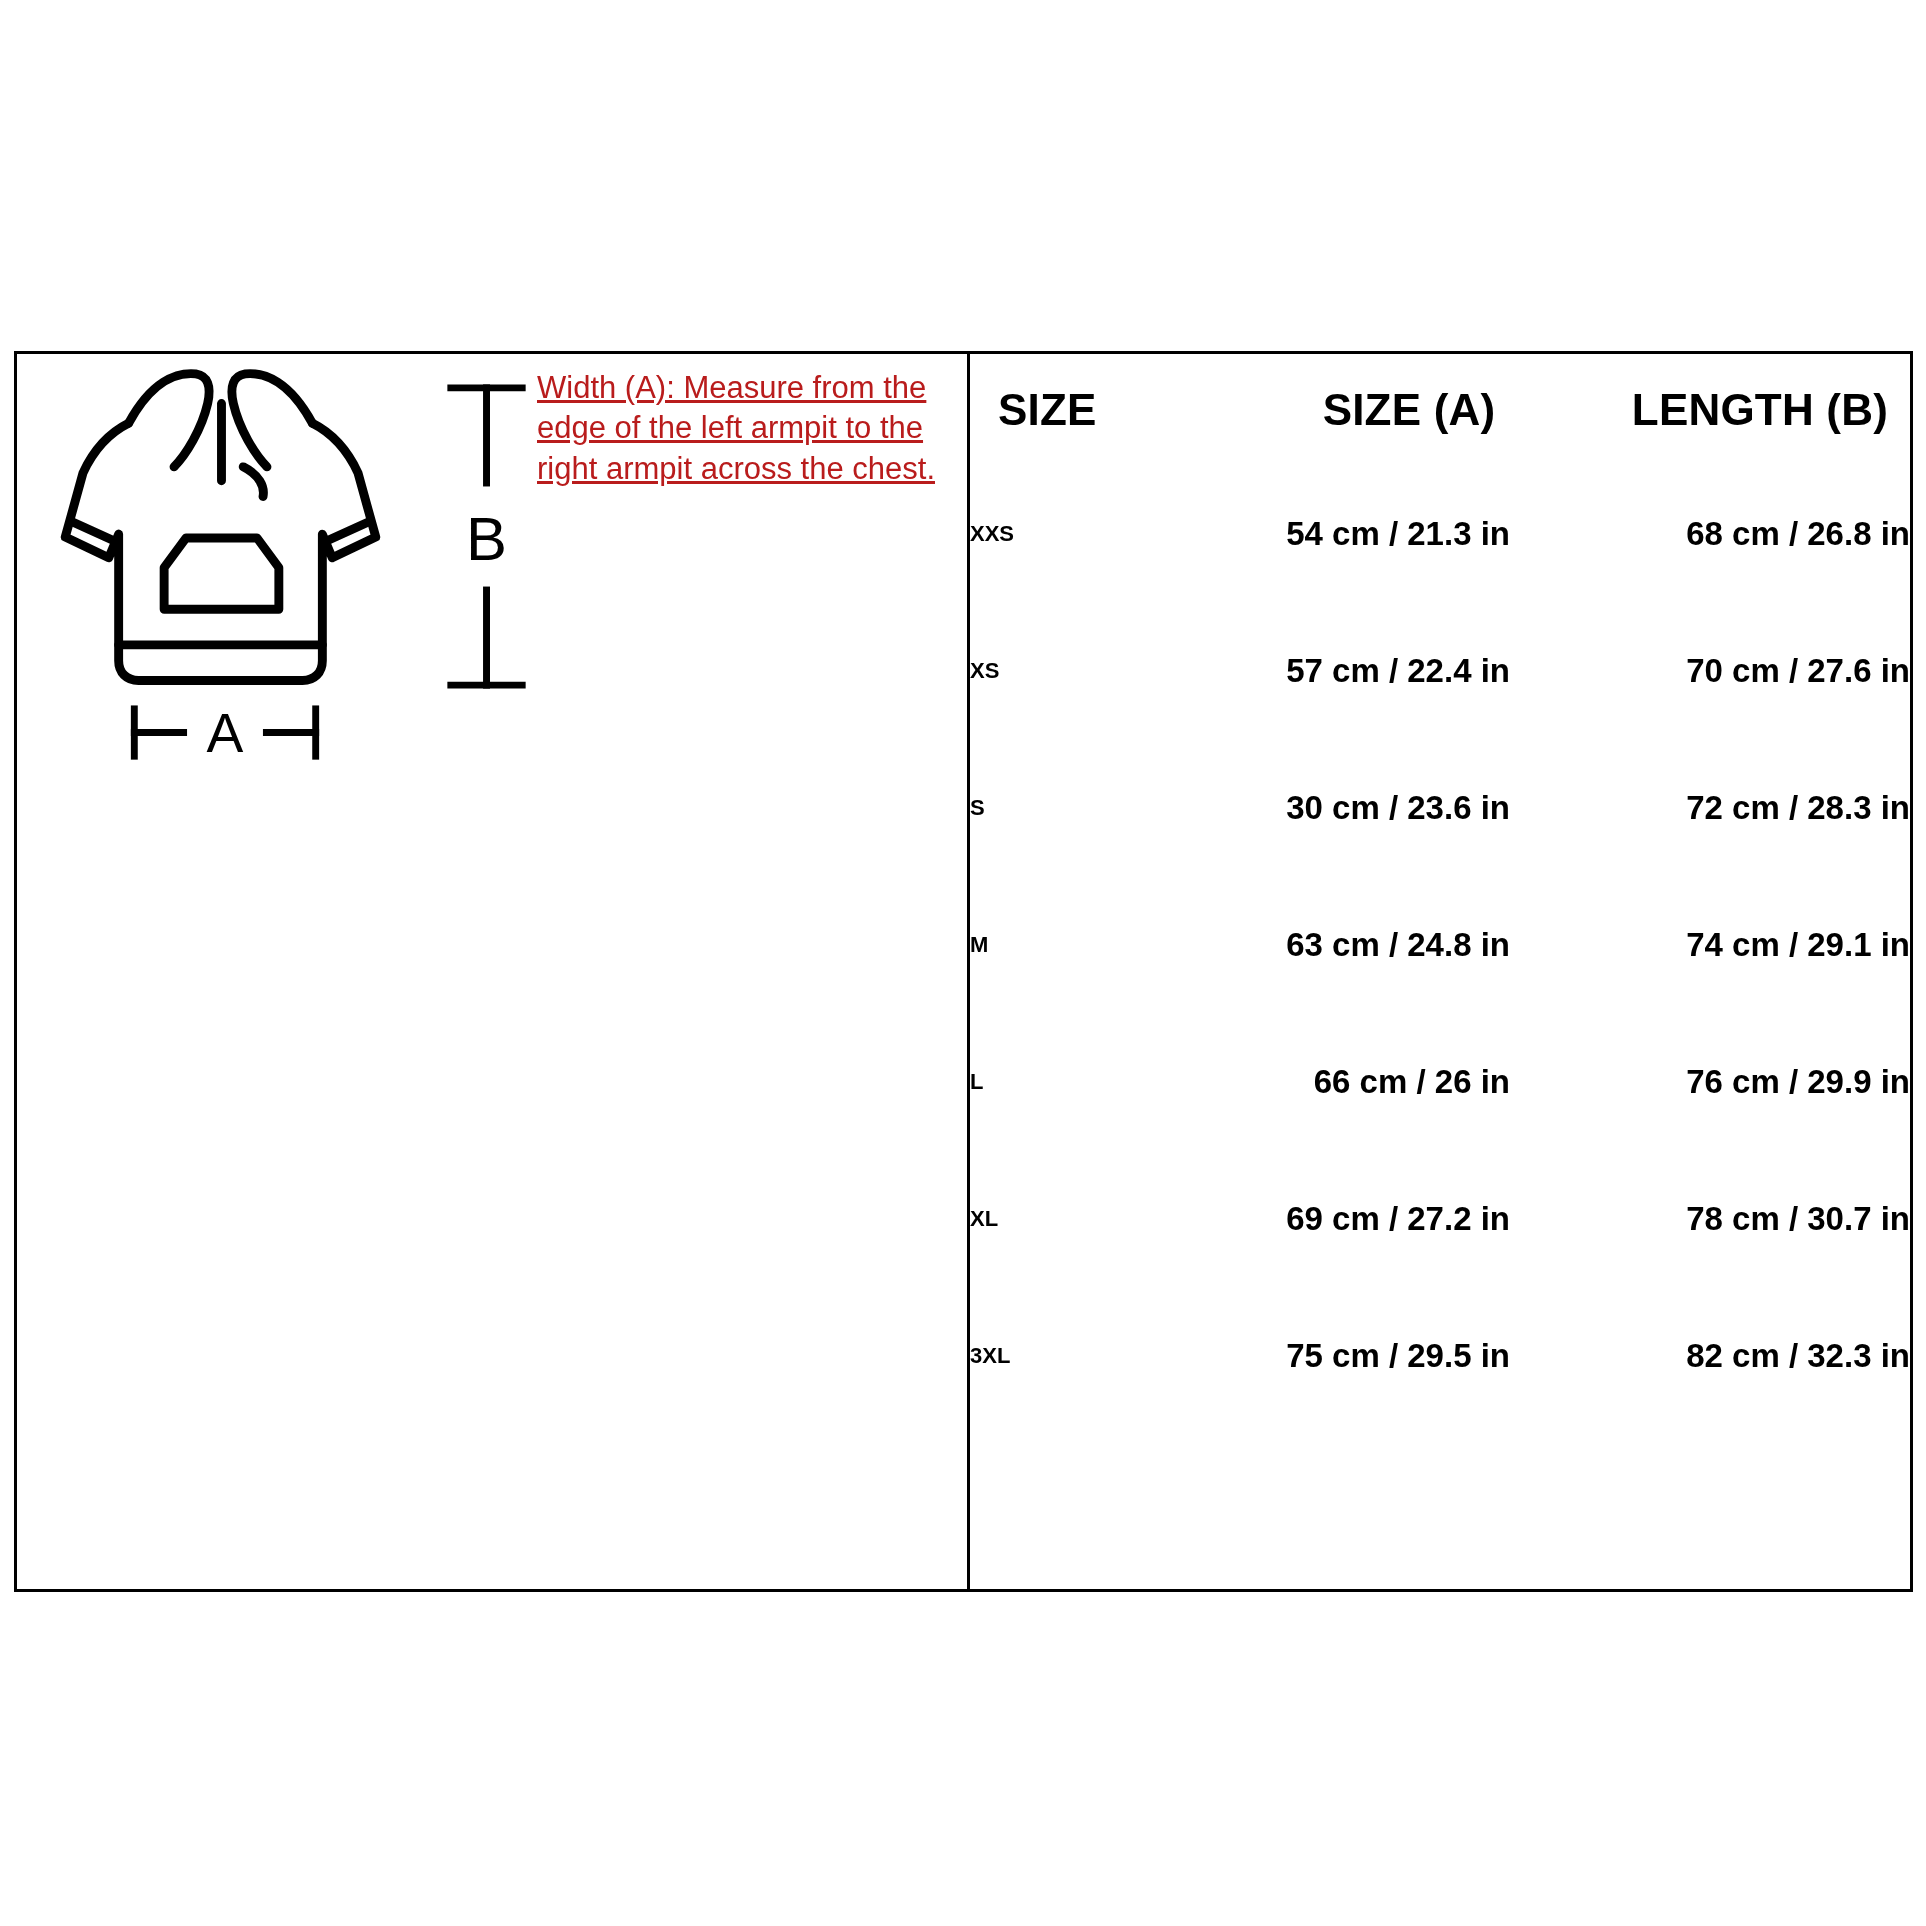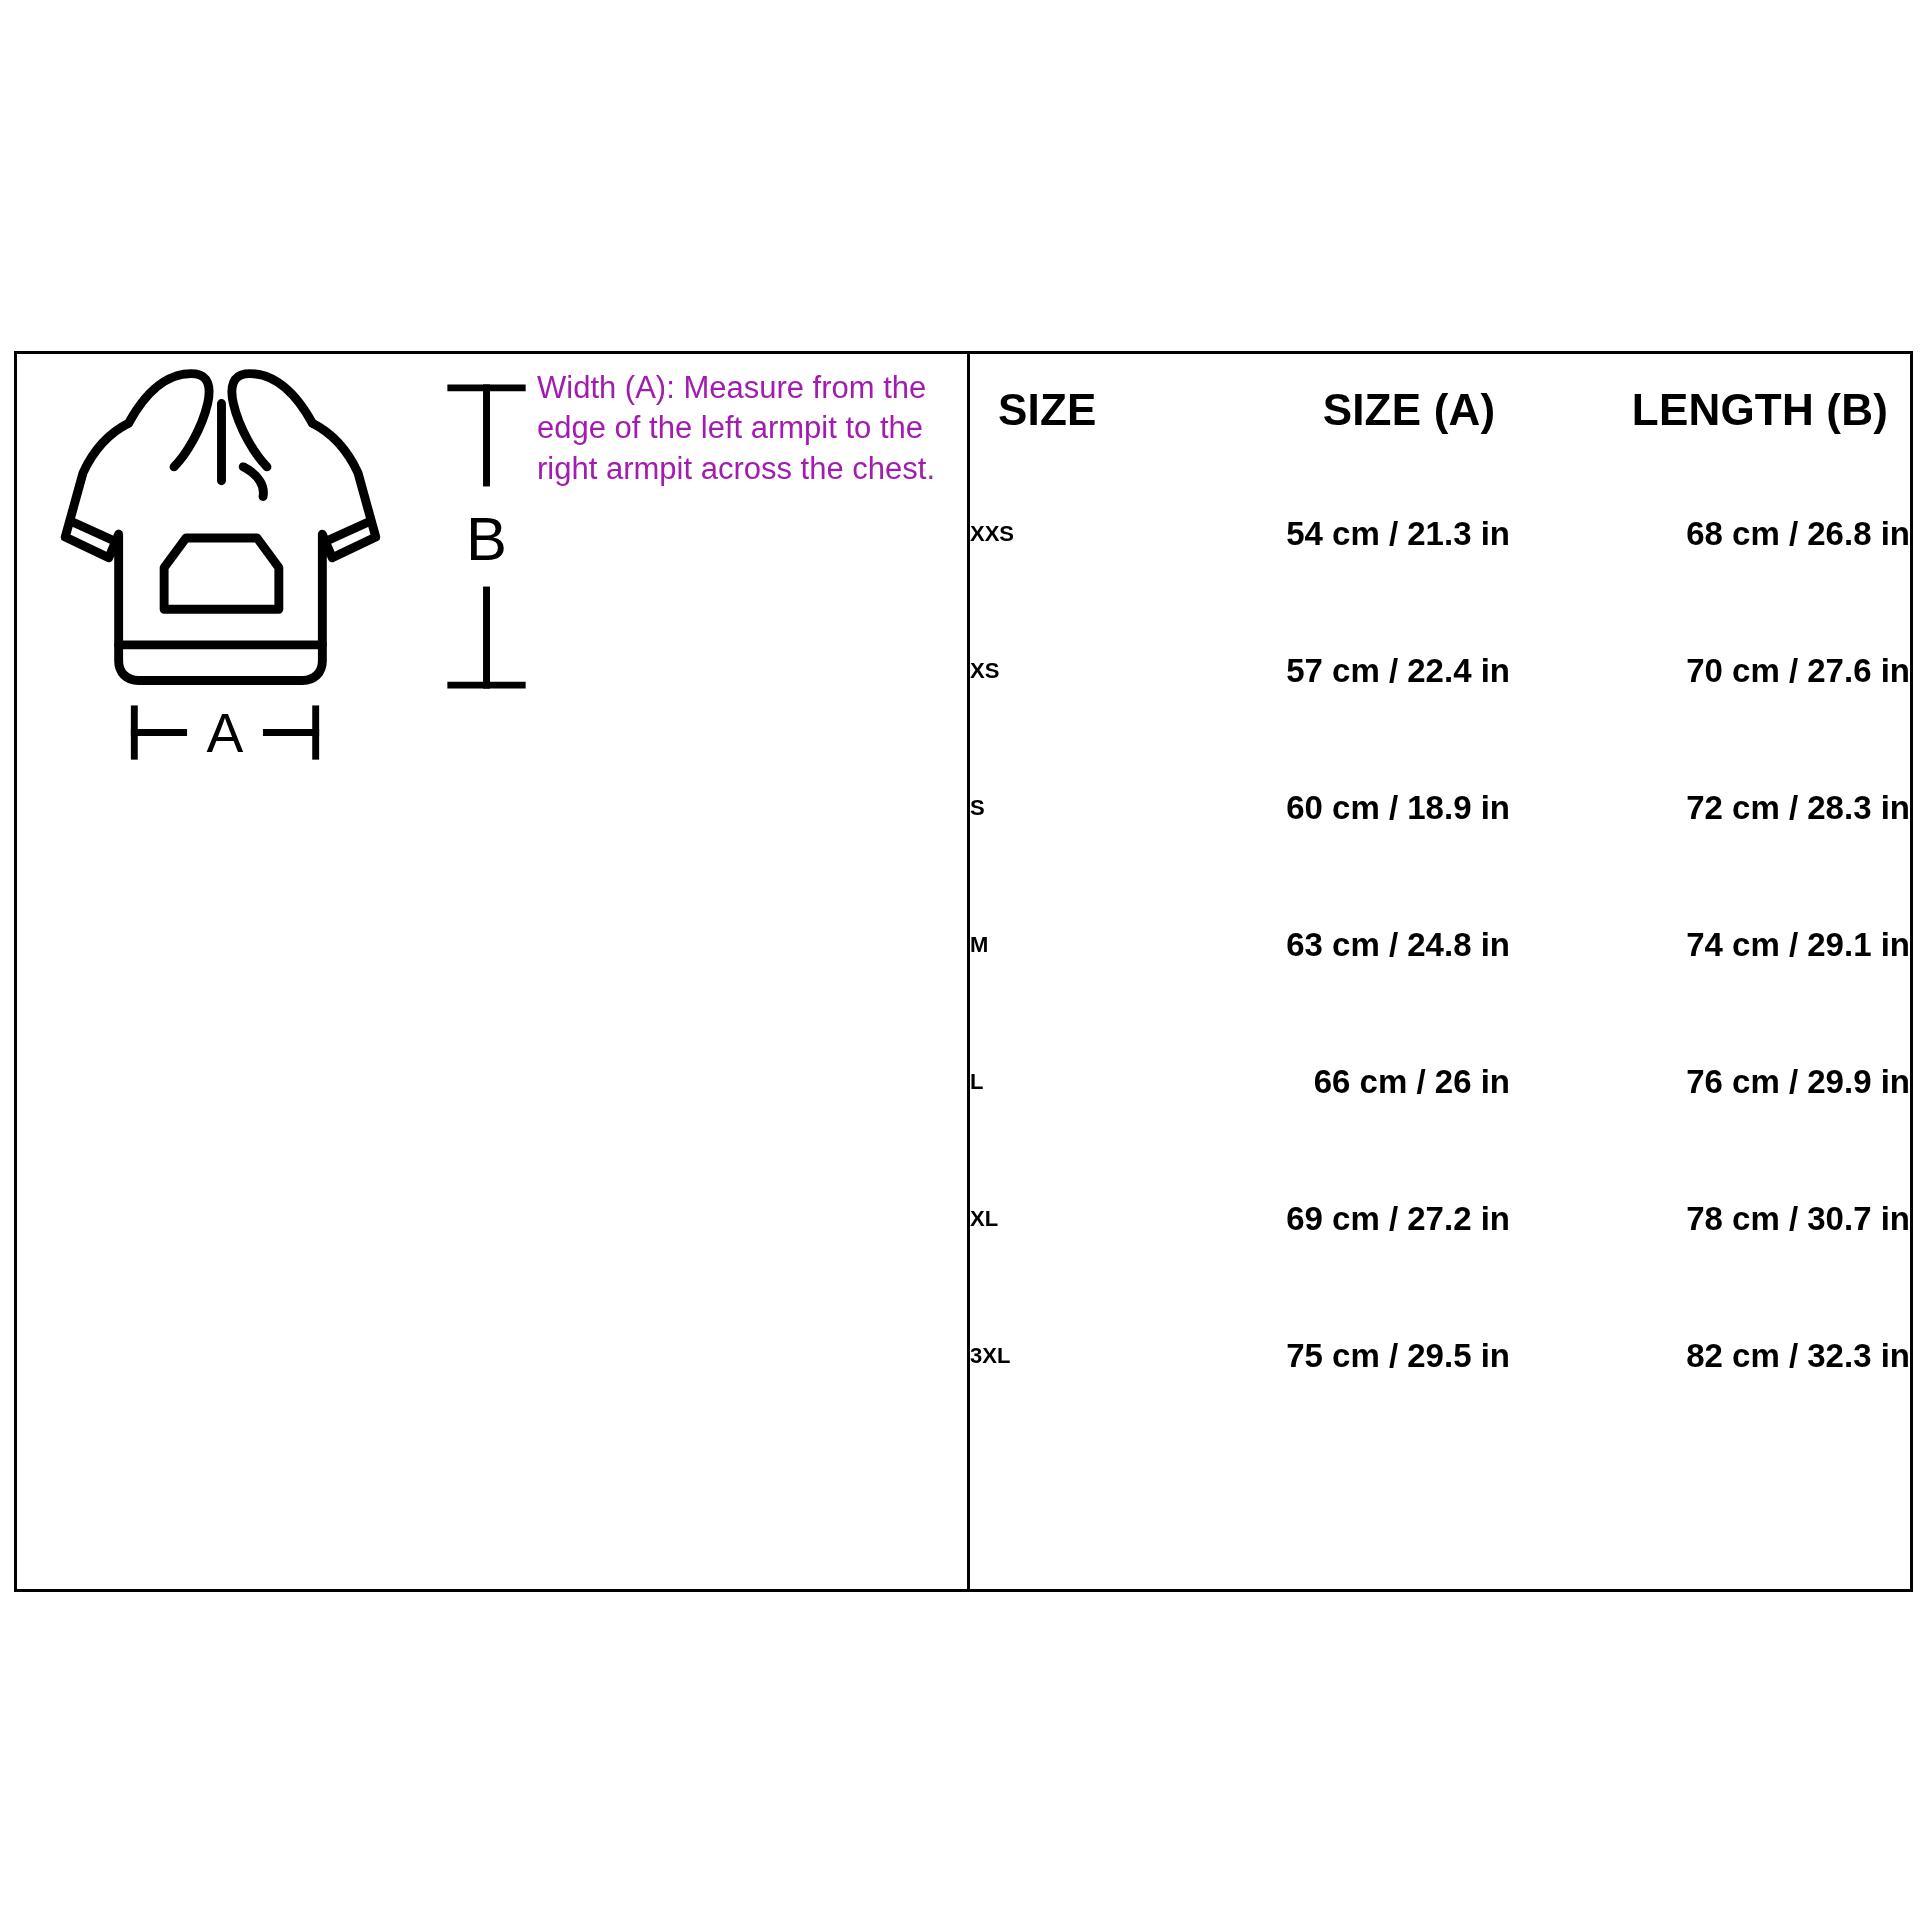--- a/index.html
+++ b/index.html
@@ -59,21 +59,22 @@
     height: 327px;
   }
 
   .instructions {
     position: absolute;
     left: 520px;
     top: 14px;
     width: 421px;
     font-size: 31px;
     line-height: 1.30;
-    color: #a21caf;
+    color: #b91c1c;
+    text-decoration: underline;
   }
   .instructions p {
     margin: 0 0 34px 0;
   }
   .instructions p:last-child {
     margin-bottom: 0;
   }
 
   
   .right-panel {
@@ -199,21 +200,21 @@
           <td class="val-cell width-col">54 cm / 21.3 in</td>
           <td class="val-cell">68 cm / 26.8 in</td>
         </tr>
         <tr>
           <td class="size-cell">XS</td>
           <td class="val-cell width-col">57 cm / 22.4 in</td>
           <td class="val-cell">70 cm / 27.6 in</td>
         </tr>
         <tr>
           <td class="size-cell">S</td>
-          <td class="val-cell width-col">60 cm / 18.9 in</td>
+          <td class="val-cell width-col">30 cm / 23.6 in</td>
           <td class="val-cell">72 cm / 28.3 in</td>
         </tr>
         <tr>
           <td class="size-cell">M</td>
           <td class="val-cell width-col">63 cm / 24.8 in</td>
           <td class="val-cell">74 cm / 29.1 in</td>
         </tr>
         <tr>
           <td class="size-cell">L</td>
           <td class="val-cell width-col">66 cm / 26 in</td>

